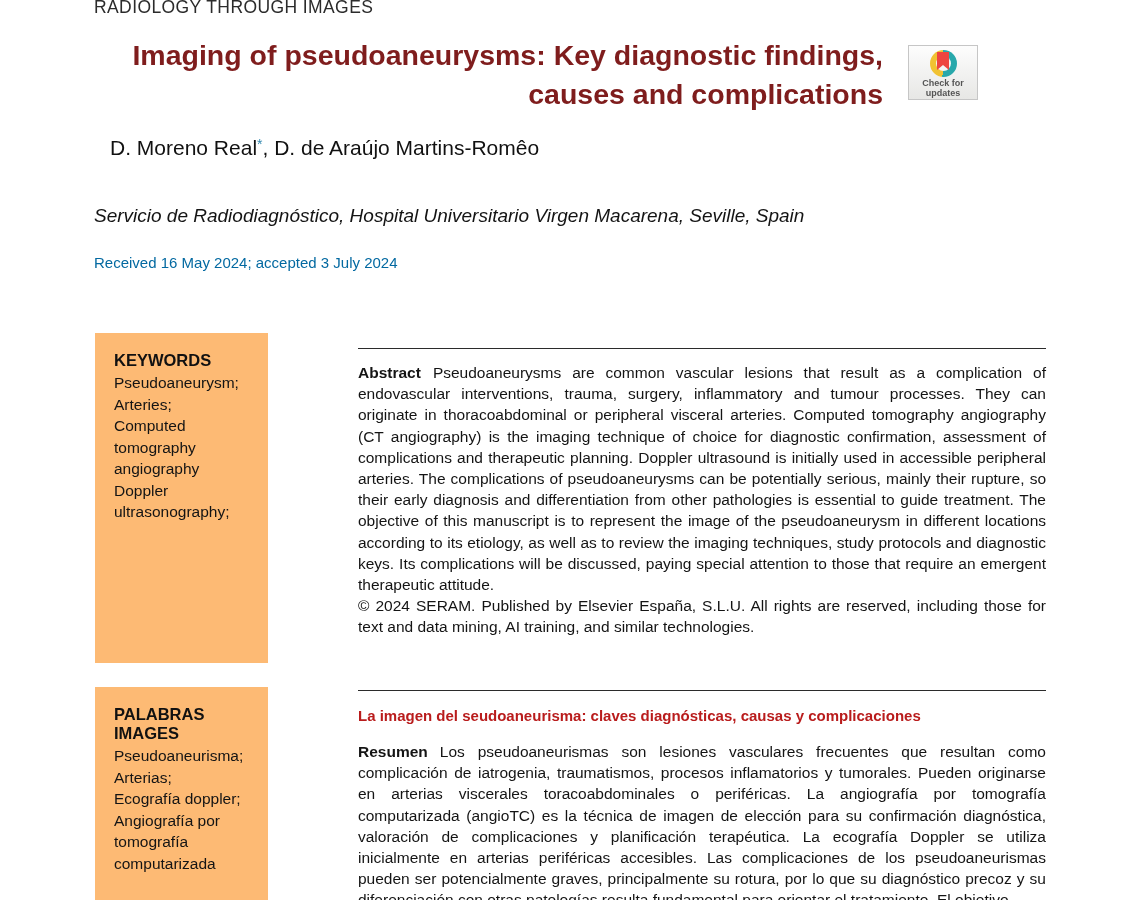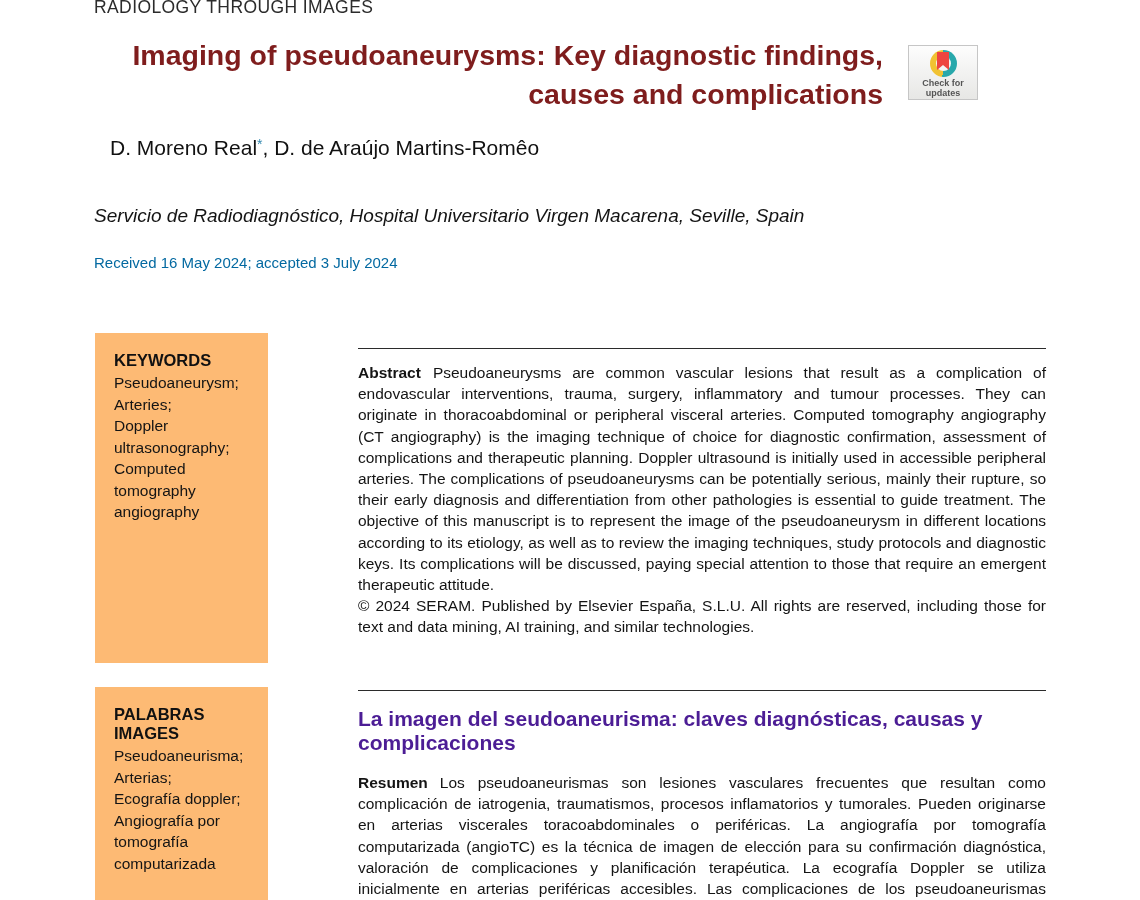--- a/index.html
+++ b/index.html
@@ -142,23 +142,23 @@
   }
   .para-first { margin-top: 13px; }
   .para-label {
     font-weight: bold;
     padding-right: 12px;
   }
   .copyright { margin-top: 0; }
 
   .es-title {
     margin-top: 16px;
-    font-size: 21px;
-    font-weight: bold;
-    color: #4c1d95;
+    font-size: 15px;
+    font-weight: bold;
+    color: #b91c1c;
   }
   .col-resumen .para-first { margin-top: 17px; }
 </style>
 </head>
 <body>
 
 <div class="journal-head">RADIOLOGY THROUGH IMAGES</div>
 
 <h1 class="article-title">Imaging of pseudoaneurysms: Key diagnostic findings, causes and complications</h1>
 
@@ -178,22 +178,22 @@
 
 <div class="dates">
   <div>Received 16 May 2024; accepted 3 July 2024</div>
 </div>
 
 <div class="kw-box kw-box-en">
   <div class="kw-heading">KEYWORDS</div>
   <div>
       <div class="kw-item">Pseudoaneurysm;</div>
       <div class="kw-item">Arteries;</div>
+      <div class="kw-item">Computed tomography angiography</div>
       <div class="kw-item">Doppler ultrasonography;</div>
-      <div class="kw-item">Computed tomography angiography</div>
     </div>
 </div>
 
 <div class="text-col col-abstract">
   <hr class="col-rule">
   <div class="para para-first"><span class="para-label">Abstract</span><span>Pseudoaneurysms are common vascular lesions that result as a complication of endovascular interventions, trauma, surgery, inflammatory and tumour processes. They can originate in thoracoabdominal or peripheral visceral arteries. Computed tomography angiography (CT angiography) is the imaging technique of choice for diagnostic confirmation, assessment of complications and therapeutic planning. Doppler ultrasound is initially used in accessible peripheral arteries. The complications of pseudoaneurysms can be potentially serious, mainly their rupture, so their early diagnosis and differentiation from other pathologies is essential to guide treatment. The objective of this manuscript is to represent the image of the pseudoaneurysm in different locations according to its etiology, as well as to review the imaging techniques, study protocols and diagnostic keys. Its complications will be discussed, paying special attention to those that require an emergent therapeutic attitude.</span></div>
   <div class="para copyright">© 2024 SERAM. Published by Elsevier España, S.L.U. All rights are reserved, including those for text and data mining, AI training, and similar technologies.</div>
 </div>
 
 <div class="kw-box kw-box-es">

